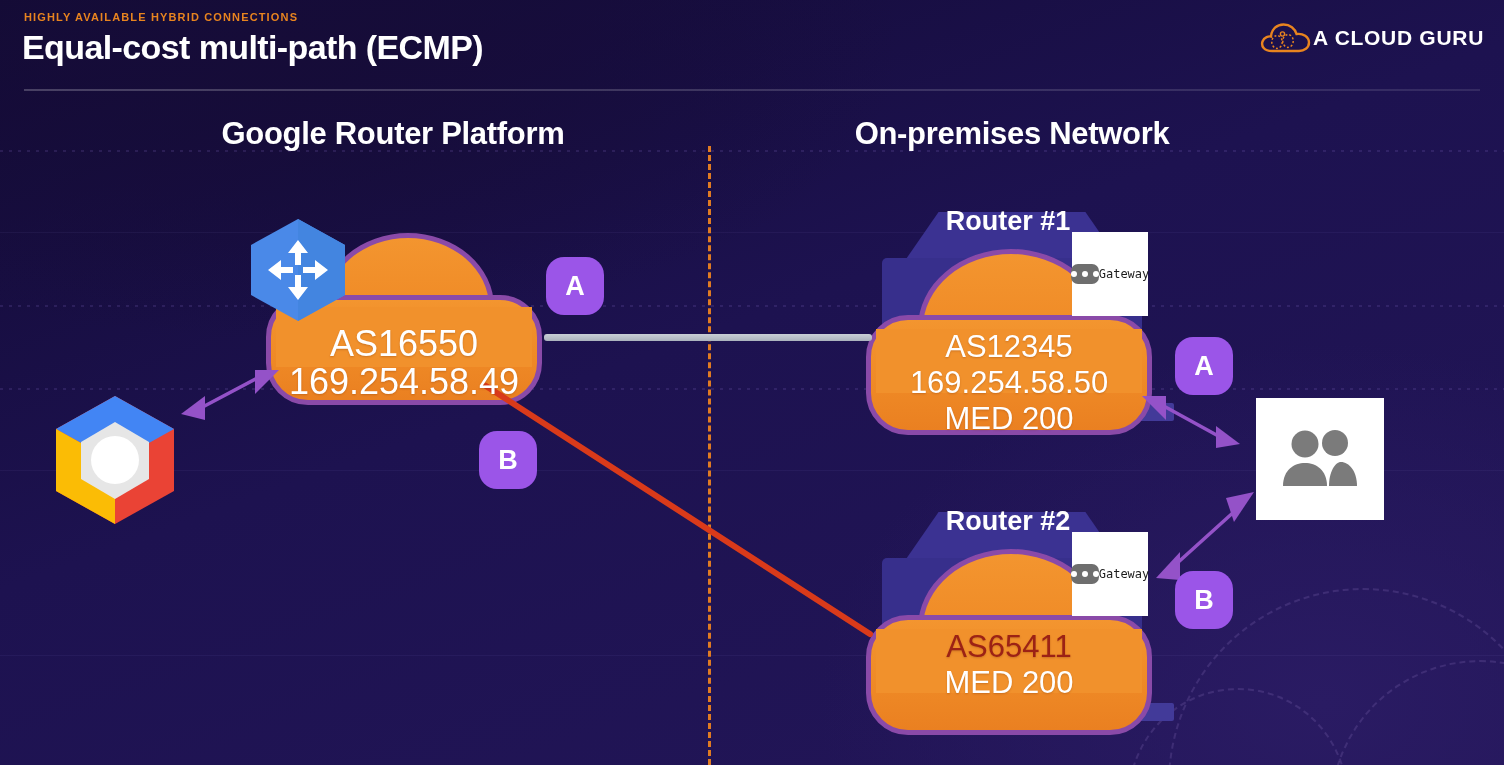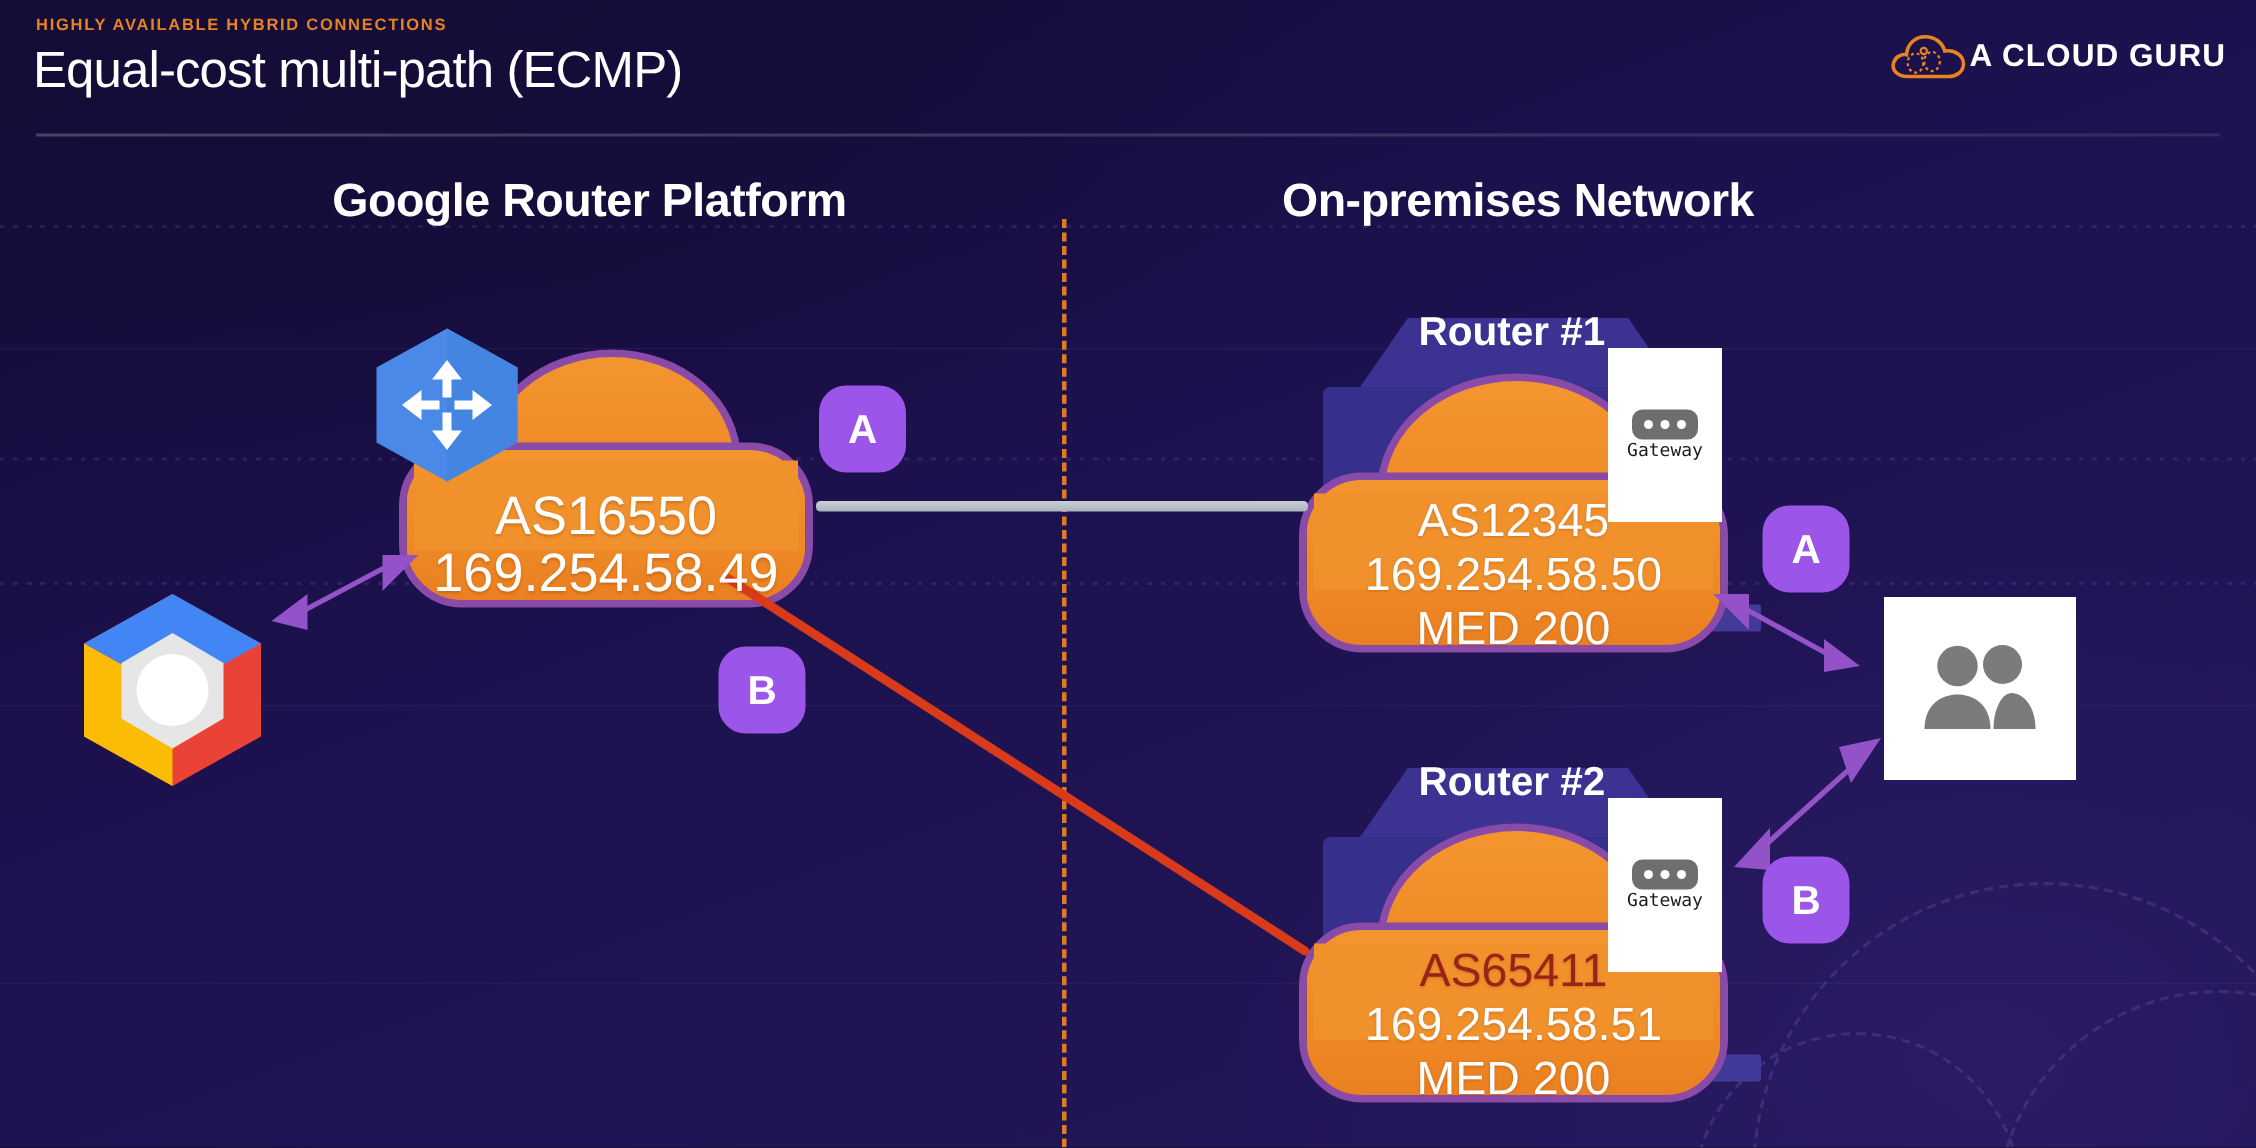--- a/index.html
+++ b/index.html
@@ -42,21 +42,21 @@
 
   
   #header { position: absolute; top: 0; left: 0; width: 1504px; height: 92px; }
   #eyebrow {
     position: absolute; left: 24px; top: 11px;
     font-size: 11px; font-weight: bold; letter-spacing: 1.15px;
     color: #e8841f;
   }
   #title {
     position: absolute; left: 22px; top: 28px;
-    font-size: 34px; font-weight: normal; letter-spacing: -0.6px;
+    font-size: 34px; font-weight: bold; letter-spacing: -0.6px;
     color: #ffffff;
   }
   #header-rule {
     position: absolute; left: 24px; top: 89px; width: 1456px; height: 2px;
     background: linear-gradient(90deg, rgba(255,255,255,0.22), rgba(255,255,255,0.10));
   }
   #brand {
     position: absolute; right: 20px; top: 20px;
     display: flex; align-items: center; 
   }
@@ -146,23 +146,23 @@
   .router-label {
     position: absolute; width: 240px; text-align: center;
     font-size: 27px; font-weight: bold; color: #ffffff;
     z-index: 7;
   }
   #router-label-1 { left: 888px; top: 206px; }
   #router-label-2 { left: 888px; top: 506px; }
 
   
   .gateway-card {
-    position: absolute; width: 76px; height: 116px;
+    position: absolute; width: 76px; height: 84px;
     background: #ffffff; z-index: 8;
-    display: flex; flex-direction: column;
+    display: flex; flex-direction: row;
     align-items: center; justify-content: center; gap: 0;
   }
   #gateway-1 { left: 1072px; top: 232px; }
   #gateway-2 { left: 1072px; top: 532px; }
   .gw-chip {
     width: 44px; height: 20px; border-radius: 7px;
     background: #6e6e6e;
     display: flex; align-items: center; justify-content: center; gap: 5px;
   }
   .gw-dot { width: 6px; height: 6px; border-radius: 50%; background: #ffffff; }
@@ -286,21 +286,20 @@
       <div>MED 200</div>
     </div>
   </div>
 
   <div id="cloud-r2" class="cloud cloud-router">
     <div class="puff"></div>
     <div class="body"></div>
     <div class="mask"></div>
     <div class="cloud-text">
       <div class="asn-alt">AS65411</div>
-      <div>169.254.58.51</div>
       <div>MED 200</div>
     </div>
   </div>
 
   <div id="gateway-1" class="gateway-card">
     <div class="gw-chip">
       <span class="gw-dot"></span>
       <span class="gw-dot"></span>
       <span class="gw-dot"></span>
     </div>

